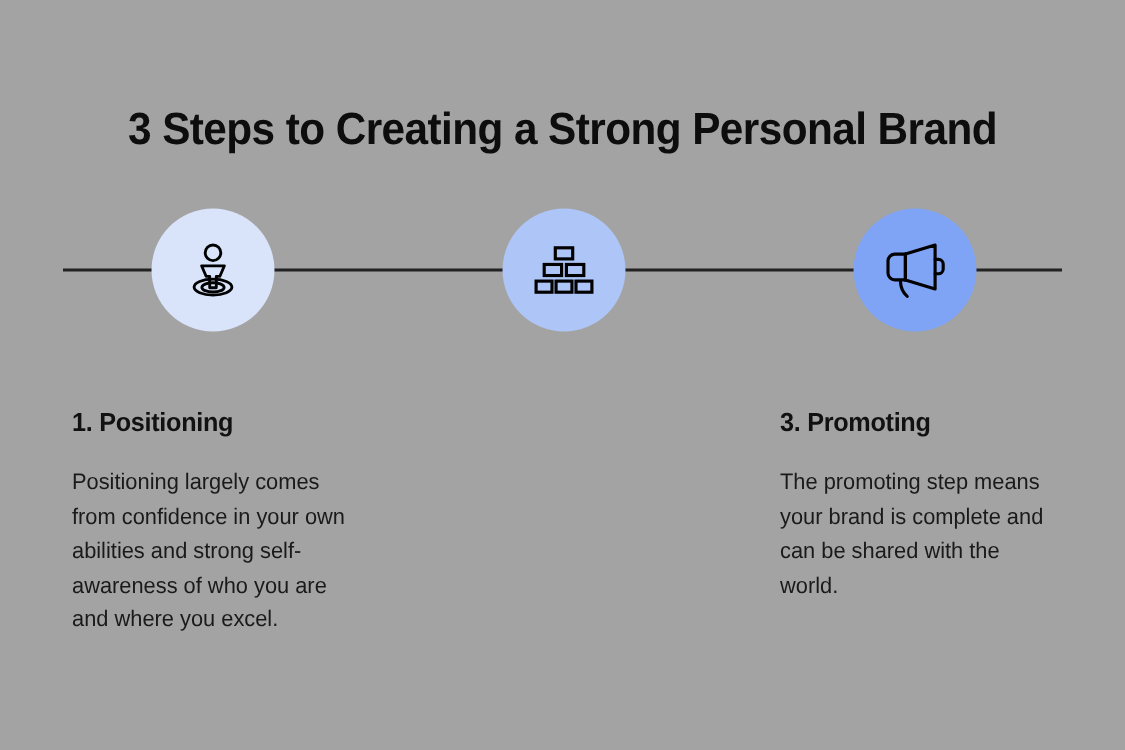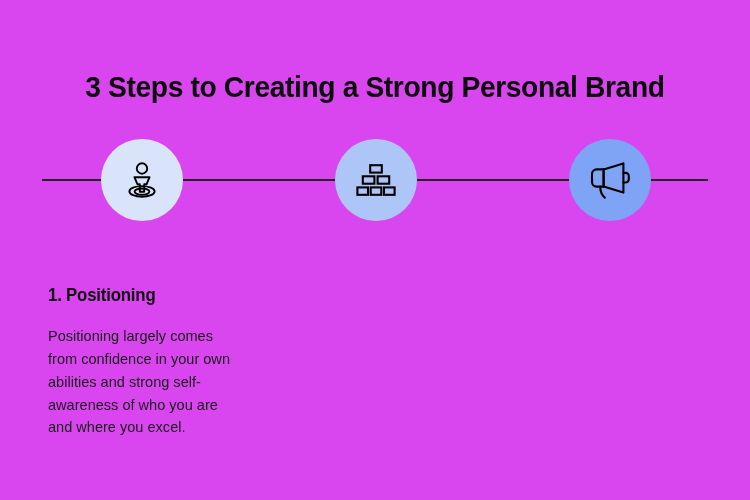--- a/index.html
+++ b/index.html
@@ -68,21 +68,20 @@
   .node.n3 { left: 569px; }
   .node svg { display: block; }
 
   
   .columns {
     position: absolute;
     left: 0;
     top: 272px;
     width: 750px;
     height: 200px;
-    margin-top: 14px;
   }
   .col {
     position: absolute;
     top: 0;
   }
   .col.c1 { left: 48px;  width: 200px; }
   .col.c2 { left: 285px; width: 180px; }
   .col.c3 { left: 520px; width: 185px; }
 
   .col-heading {
@@ -104,21 +103,21 @@
     color: #1a1a1a;
     line-height: 1.52;
     margin: 0;
     transform: scaleX(0.97);
     transform-origin: left top;
   }
 </style>
 </head>
 <body>
 
-<div class="canvas" style="background: #d946ef;">
+<div class="canvas" style="background: #a3a3a3;">
 
   <h1 class="title" style="color: rgb(13, 13, 13);">3 Steps to Creating a Strong Personal Brand</h1>
 
   <div class="timeline" style="background: rgb(34, 34, 34);"></div>
 
   <div class="nodes">
 
     <div class="node n1" style="background:#d9e4fb;">
       <span>
         <svg width="44" height="44" viewBox="0 0 44 44" fill="none" stroke="#000000" stroke-width="1.9" stroke-linecap="round" stroke-linejoin="round">
@@ -158,16 +157,20 @@
   </div>
 
   <div class="columns">
 
     <div class="col c1">
       <div class="col-heading" style="color: rgb(17, 17, 17);">1. Positioning</div>
       <p class="col-body" style="color: rgb(26, 26, 26);">Positioning largely comes from confidence in your own abilities and strong self-awareness of who you are and where you excel.</p>
     </div>
 
 
+    <div class="col c3">
+      <div class="col-heading" style="color: rgb(17, 17, 17);">3. Promoting</div>
+      <p class="col-body" style="color: rgb(26, 26, 26);">The promoting step means your brand is complete and can be shared with the world.</p>
+    </div>
 
   </div>
 
 </div>
 
 </body></html>

